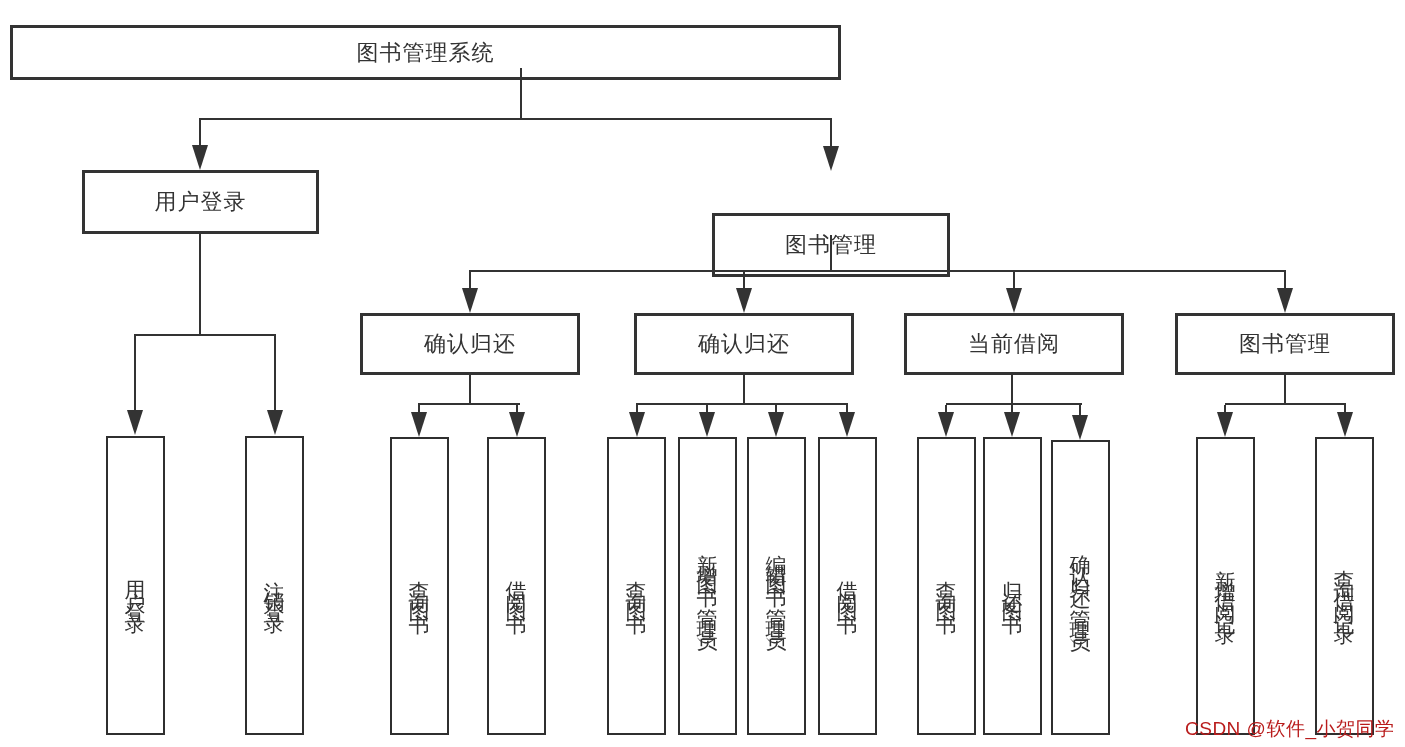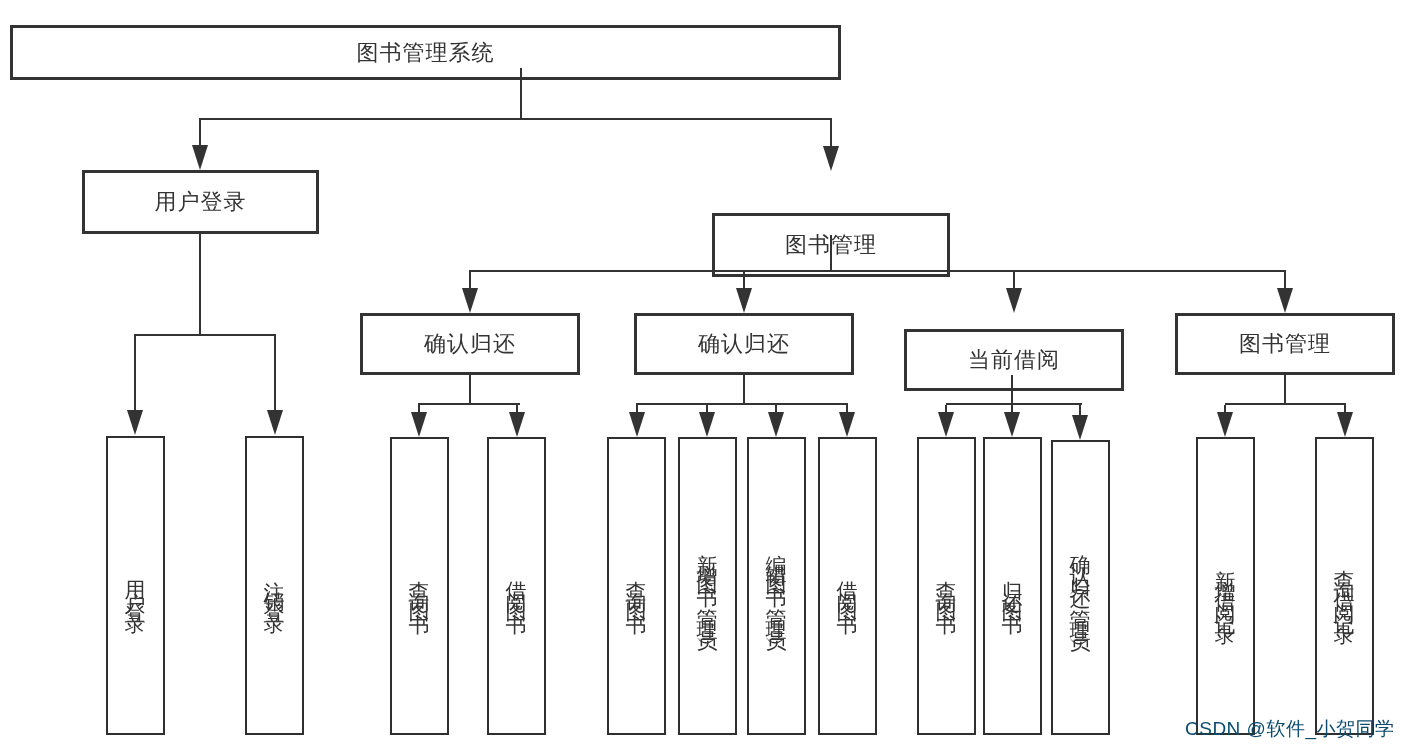--- a/index.html
+++ b/index.html
@@ -42,21 +42,21 @@
   .arrow-stem{width:2px;flex:1;background:#333333;}
   .arrow-head{
     width:0;height:0;
     border-left:8px solid transparent;
     border-right:8px solid transparent;
     border-top:25px solid #333333;
   }
   .watermark{
     position:absolute;
     left:1185px;top:716px;
-    font-size:19px;color:#0c4a6e;
+    font-size:19px;color:#b91c1c;
     white-space:nowrap;z-index:10;
     letter-spacing:0.5px;
   }
 </style>
 </head>
 <body>
 
 <div id="canvas">
 
   <div class="hbox" style="left:10px;top:25px;width:831px;height:55px;">
@@ -110,21 +110,21 @@
     <div class="arrow-stem"></div>
     <div class="arrow-head"></div>
   </div>
 
   <div class="hbox" style="left:360px;top:313px;width:220px;height:62px;">
     <span>确认归还</span>
   </div>
   <div class="hbox" style="left:634px;top:313px;width:220px;height:62px;">
     <span>确认归还</span>
   </div>
-  <div class="hbox" style="left:904px;top:313px;width:220px;height:62px;margin-top:16px;">
+  <div class="hbox" style="left:904px;top:313px;width:220px;height:62px;">
     <span>当前借阅</span>
   </div>
   <div class="hbox" style="left:1175px;top:313px;width:220px;height:62px;">
     <span>图书管理</span>
   </div>
 
   <div class="vline" style="left:469px;top:375px;height:30px;"></div>
   <div class="hline" style="left:418px;top:403px;width:102px;"></div>
   <div class="arrow" style="left:411px;top:405px;height:32px;">
     <div class="arrow-stem"></div>

